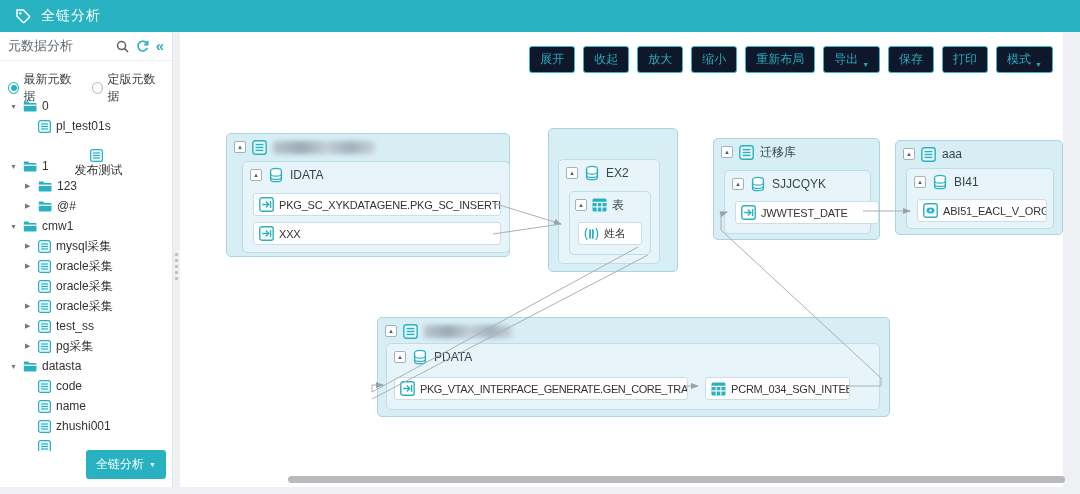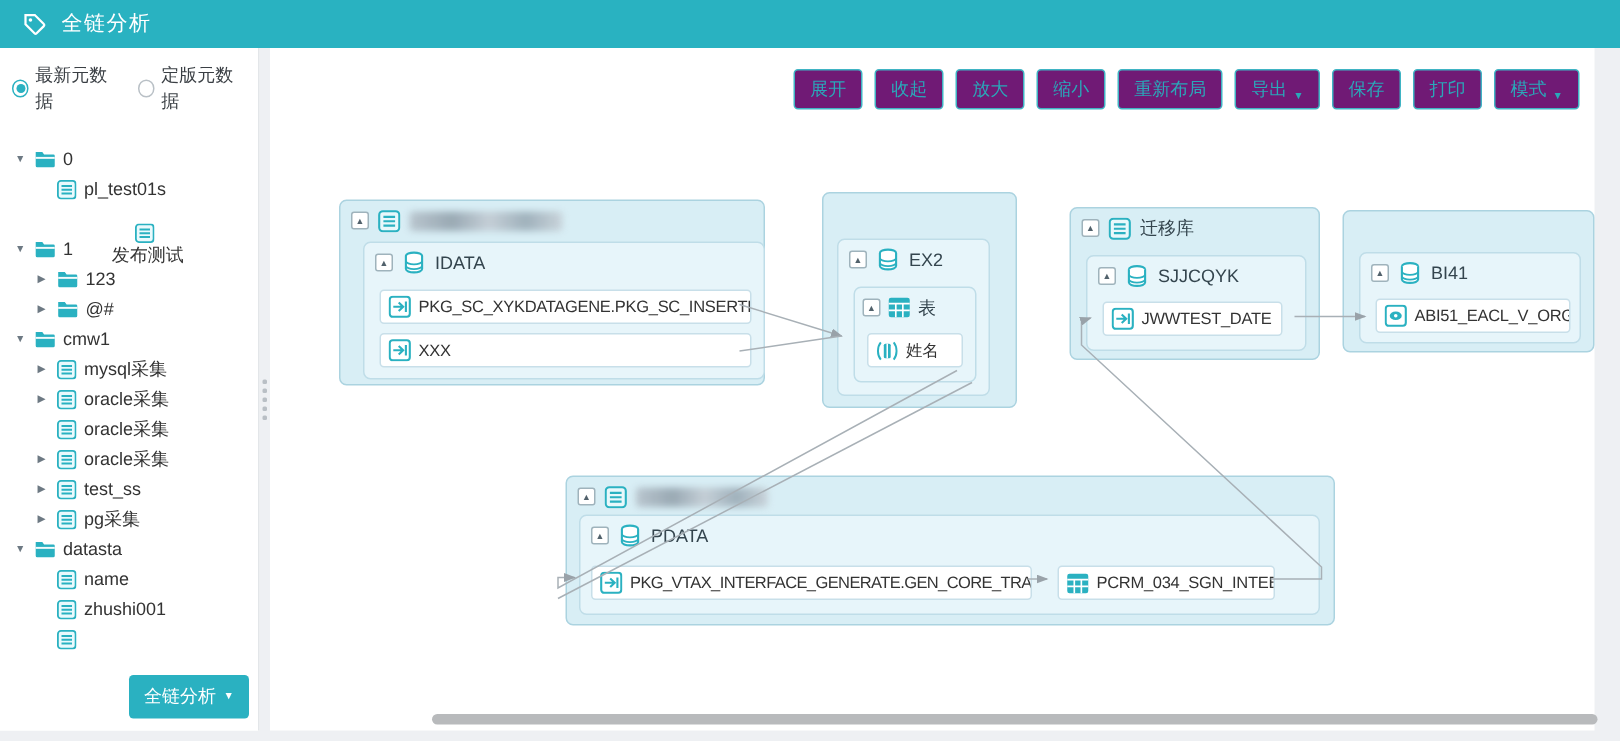--- a/index.html
+++ b/index.html
@@ -34,21 +34,21 @@
   .chain-btn{position:absolute;right:6px;bottom:8px;background:#2ab1c1;color:#fff;border:none;
     font-size:12px;padding:6px 10px;border-radius:3px;cursor:pointer;display:flex;align-items:center;gap:5px;}
   .chain-btn::after{content:"▼";font-size:7px;}
   
   .splitter{position:absolute;left:174px;top:253px;width:5px;height:32px;z-index:6;
     display:flex;flex-direction:column;gap:3px;align-items:center;cursor:col-resize;}
   .splitter i{width:3px;height:3px;background:#b9bfc5;border-radius:1px;}
   
   .canvas{position:absolute;left:180px;top:32px;width:883px;height:455px;background:#fff;z-index:1;}
   .toolbar{position:absolute;top:14px;right:10px;display:flex;gap:8px;z-index:6;}
-  .tb-btn{background:#701a75;border:1px solid #3fb4c4;color:#2aa8b9;font-size:12px;padding:4px 10px;
+  .tb-btn{background:#0f172a;border:1px solid #3fb4c4;color:#2aa8b9;font-size:12px;padding:4px 10px;
     border-radius:3px;cursor:pointer;white-space:nowrap;font-family:inherit;display:flex;align-items:flex-end;gap:4px;}
   .tb-btn.has-caret::after{content:"▼";font-size:7px;}
   
   .group{position:absolute;background:#d8eef5;border:1px solid #abd3e0;border-radius:5px;z-index:2;}
   .subgroup{position:absolute;background:#e7f5fa;border:1px solid #bfdde8;border-radius:5px;}
   .g-head{height:26px;display:flex;align-items:center;gap:6px;padding:0 7px;}
   .g-title{font-size:12px;color:#34454e;white-space:nowrap;}
   .collapse-btn{width:12px;height:12px;background:#fff;border:1px solid #9fb3bc;border-radius:2px;
     display:inline-flex;align-items:center;justify-content:center;font-size:7px;color:#51616b;cursor:pointer;flex:0 0 12px;}
   .collapse-btn::after{content:"▴";}
@@ -68,20 +68,38 @@
   <span class="nicon">
       <svg width="18" height="18" viewBox="0 0 18 18">
         <path d="M3 3 h6.2 l6 6 a1 1 0 0 1 0 1.4 l-4.8 4.8 a1 1 0 0 1-1.4 0 l-6-6 Z" fill="none" stroke="#fff" stroke-width="1.5"></path>
         <circle cx="6.3" cy="6.3" r="1.2" fill="#fff"></circle>
       </svg>
     </span>
   <span class="title">全链分析</span>
 </div>
 
 <div class="sidebar">
+  <div class="panel-head">
+    <span class="panel-title">元数据分析</span>
+    <span class="panel-icons">
+      <span class="ic">
+          <svg width="13" height="13" viewBox="0 0 14 14">
+            <circle cx="6" cy="6" r="4.3" fill="none" stroke="#55626c" stroke-width="1.6"></circle>
+            <line x1="9.3" y1="9.3" x2="13" y2="13" stroke="#55626c" stroke-width="1.6"></line>
+          </svg>
+        </span>
+      <span class="ic">
+          <svg width="13" height="13" viewBox="0 0 14 14">
+            <path d="M12 4.2 A5.2 5.2 0 1 0 12.2 8.5" fill="none" stroke="#2ab1c1" stroke-width="1.7"></path>
+            <path d="M12.6 1.2 V5 H8.8" fill="none" stroke="#2ab1c1" stroke-width="1.7"></path>
+          </svg>
+        </span>
+      <span class="ic collapse-chev">«</span>
+    </span>
+  </div>
   <div class="radios">
     <span class="radio">
       <span class="rdot on"></span>
       <span>最新元数据</span>
     </span>
     <span class="radio">
       <span class="rdot off"></span>
       <span>定版元数据</span>
     </span>
   </div>
@@ -234,20 +252,32 @@
       </div>
       <div class="tree-row" style="padding-left: 10px;">
         <span class="arrow">▼</span>
         <span class="ticon">
           <svg width="14" height="12" viewBox="0 0 14 12">
             <path d="M0.8 1.4 h4.4 l1.2 1.6 h6.2 a.9.9 0 0 1 .9.9 v6.6 a1 1 0 0 1-1 1 h-10.7 a1 1 0 0 1-1-1 Z" fill="#2ab1c1"></path>
             <rect x="0.8" y="4.6" width="12.7" height="1.3" fill="#fff" opacity=".95"></rect>
           </svg>
         </span>
         <span>datasta</span>
+      </div>
+      <div class="tree-row" style="padding-left: 25px;">
+        <span class="arrow"></span>
+        <span class="ticon">
+          <svg width="13" height="13" viewBox="0 0 13 13">
+            <rect x="0.6" y="0.6" width="11.8" height="11.8" rx="2" fill="#eafafd" stroke="#2ab1c1" stroke-width="1.2"></rect>
+            <line x1="3" y1="4" x2="10" y2="4" stroke="#2ab1c1" stroke-width="1.2"></line>
+            <line x1="3" y1="6.5" x2="10" y2="6.5" stroke="#2ab1c1" stroke-width="1.2"></line>
+            <line x1="3" y1="9" x2="10" y2="9" stroke="#2ab1c1" stroke-width="1.2"></line>
+          </svg>
+        </span>
+        <span>code</span>
       </div>
       <div class="tree-row" style="padding-left: 25px;">
         <span class="arrow"></span>
         <span class="ticon">
           <svg width="13" height="13" viewBox="0 0 13 13">
             <rect x="0.6" y="0.6" width="11.8" height="11.8" rx="2" fill="#eafafd" stroke="#2ab1c1" stroke-width="1.2"></rect>
             <line x1="3" y1="4" x2="10" y2="4" stroke="#2ab1c1" stroke-width="1.2"></line>
             <line x1="3" y1="6.5" x2="10" y2="6.5" stroke="#2ab1c1" stroke-width="1.2"></line>
             <line x1="3" y1="9" x2="10" y2="9" stroke="#2ab1c1" stroke-width="1.2"></line>
           </svg>
@@ -434,34 +464,46 @@
         <span class="collapse-btn"></span>
         <span class="nicon">
             <svg width="16" height="16" viewBox="0 0 16 16">
               <ellipse cx="8" cy="3.6" rx="5.4" ry="2.2" fill="#fff" stroke="#2ab1c1" stroke-width="1.4"></ellipse>
               <path d="M2.6 3.6 V12.4 c0 1.2 2.4 2.2 5.4 2.2 s5.4-1 5.4-2.2 V3.6" fill="#fff" stroke="#2ab1c1" stroke-width="1.4"></path>
               <path d="M2.6 7 c0 1.2 2.4 2.2 5.4 2.2 s5.4-1 5.4-2.2 M2.6 10.2 c0 1.2 2.4 2.2 5.4 2.2 s5.4-1 5.4-2.2" stroke="#2ab1c1" stroke-width="1.2" fill="none"></path>
             </svg>
           </span>
         <span class="g-title">SJJCQYK</span>
       </div>
-      <div class="leaf" style="left:10px;top:30px;width:120px;text-align:right;">
+      <div class="leaf" style="left:10px;top:30px;width:144px;text-align:right;">
         <span class="nicon">
             <svg width="15" height="15" viewBox="0 0 15 15">
               <rect x="0.8" y="0.8" width="13.4" height="13.4" rx="2" fill="#fff" stroke="#2ab1c1" stroke-width="1.4"></rect>
               <path d="M3.2 7.5 H9.2 M6.8 4.6 L9.8 7.5 L6.8 10.4" fill="none" stroke="#2ab1c1" stroke-width="1.4"></path>
               <line x1="11.6" y1="4" x2="11.6" y2="11" stroke="#2ab1c1" stroke-width="1.4"></line>
             </svg>
           </span>
         <span>JWWTEST_DATE</span>
       </div>
     </div>
   </div>
 
   <div class="group" style="left:715px;top:108px;width:168px;height:95px;">
+    <div class="g-head">
+      <span class="collapse-btn"></span>
+      <span class="nicon">
+          <svg width="15" height="15" viewBox="0 0 15 15">
+            <rect x="0.8" y="0.8" width="13.4" height="13.4" rx="2.5" fill="#e8f8fb" stroke="#2ab1c1" stroke-width="1.4"></rect>
+            <line x1="3.6" y1="4.6" x2="11.4" y2="4.6" stroke="#2ab1c1" stroke-width="1.4"></line>
+            <line x1="3.6" y1="7.5" x2="11.4" y2="7.5" stroke="#2ab1c1" stroke-width="1.4"></line>
+            <line x1="3.6" y1="10.4" x2="11.4" y2="10.4" stroke="#2ab1c1" stroke-width="1.4"></line>
+          </svg>
+        </span>
+      <span class="g-title">aaa</span>
+    </div>
     <div class="subgroup" style="left:10px;top:27px;width:148px;height:61px;">
       <div class="g-head">
         <span class="collapse-btn"></span>
         <span class="nicon">
             <svg width="16" height="16" viewBox="0 0 16 16">
               <ellipse cx="8" cy="3.6" rx="5.4" ry="2.2" fill="#fff" stroke="#2ab1c1" stroke-width="1.4"></ellipse>
               <path d="M2.6 3.6 V12.4 c0 1.2 2.4 2.2 5.4 2.2 s5.4-1 5.4-2.2 V3.6" fill="#fff" stroke="#2ab1c1" stroke-width="1.4"></path>
               <path d="M2.6 7 c0 1.2 2.4 2.2 5.4 2.2 s5.4-1 5.4-2.2 M2.6 10.2 c0 1.2 2.4 2.2 5.4 2.2 s5.4-1 5.4-2.2" stroke="#2ab1c1" stroke-width="1.2" fill="none"></path>
             </svg>
           </span>

